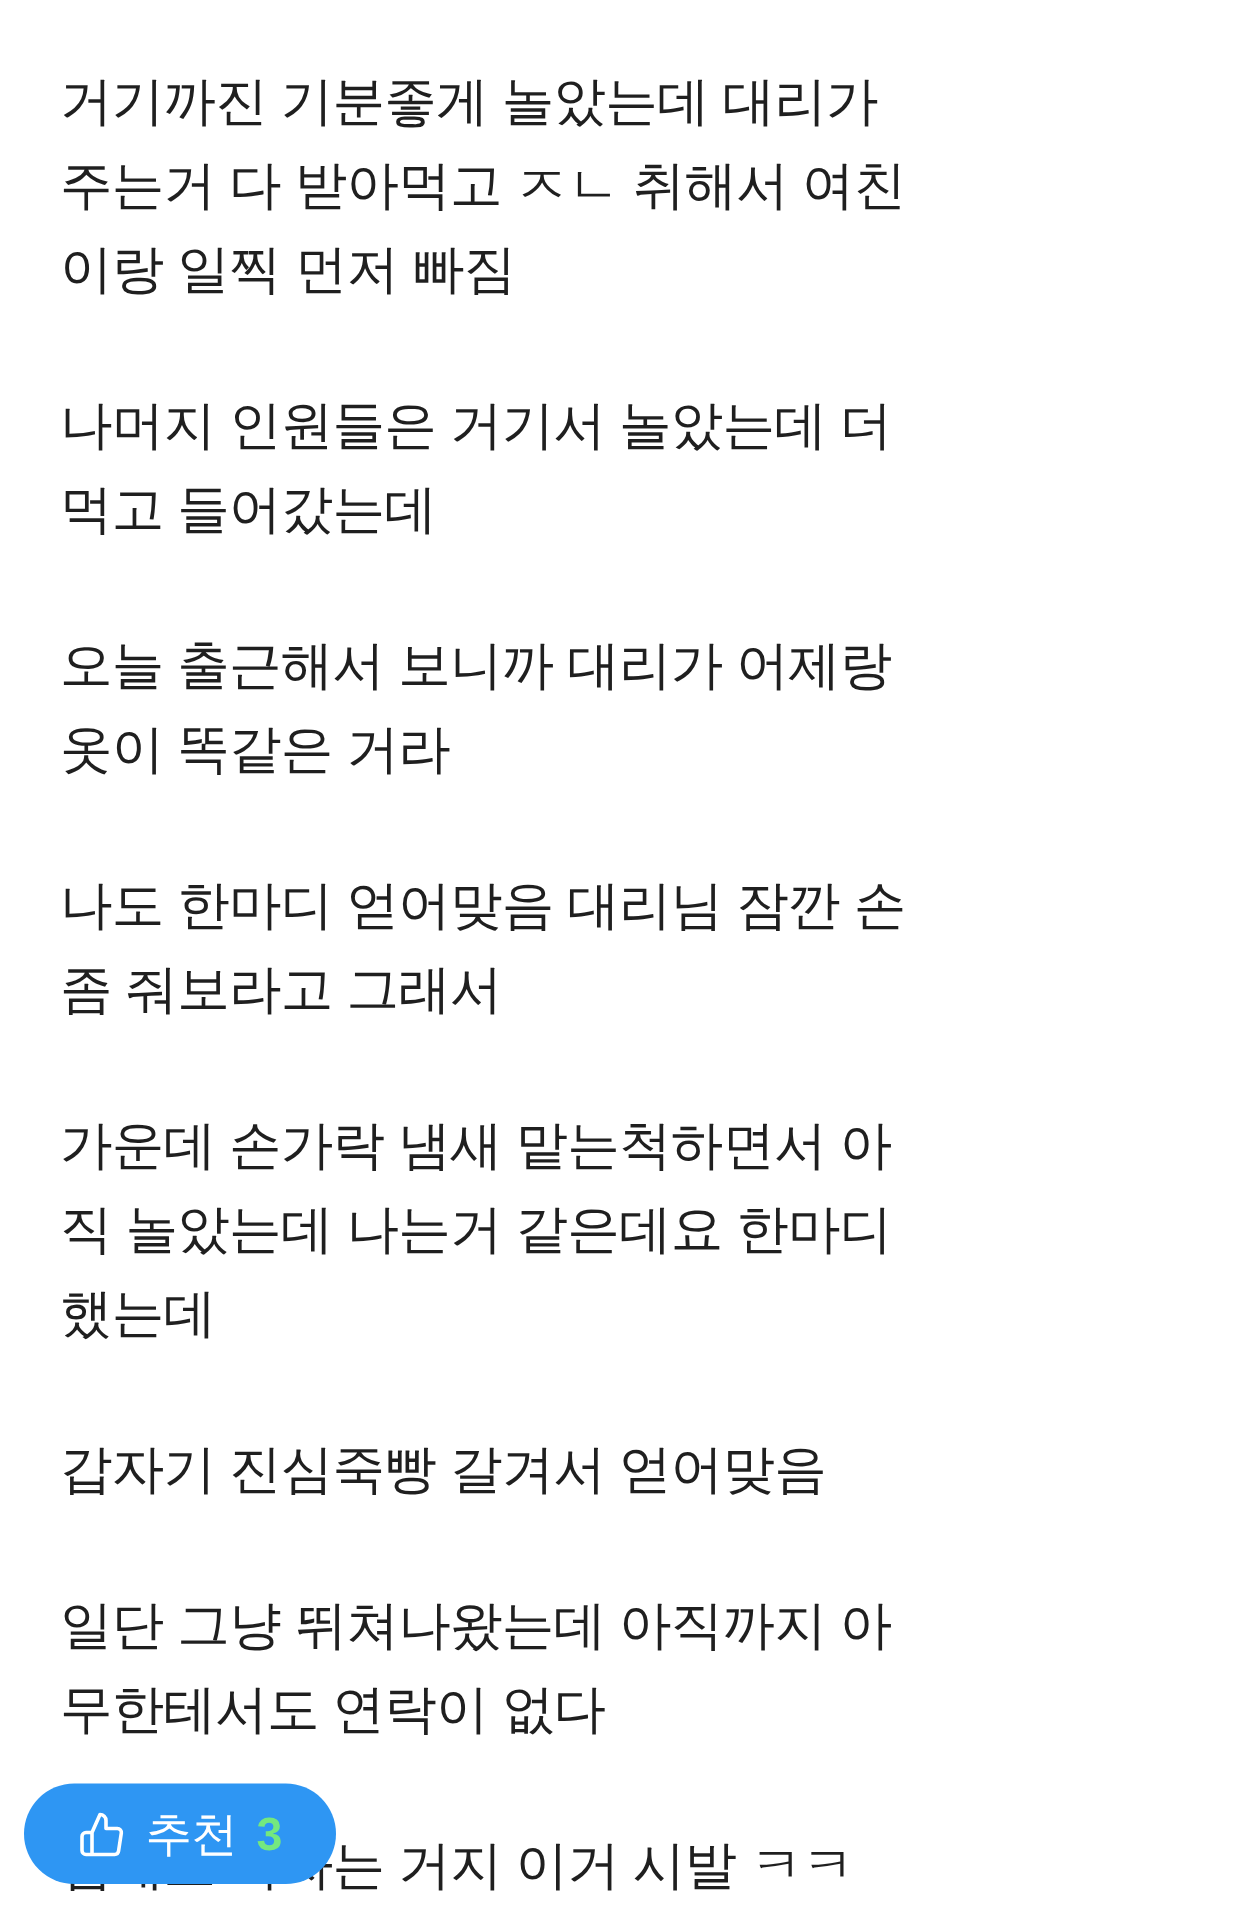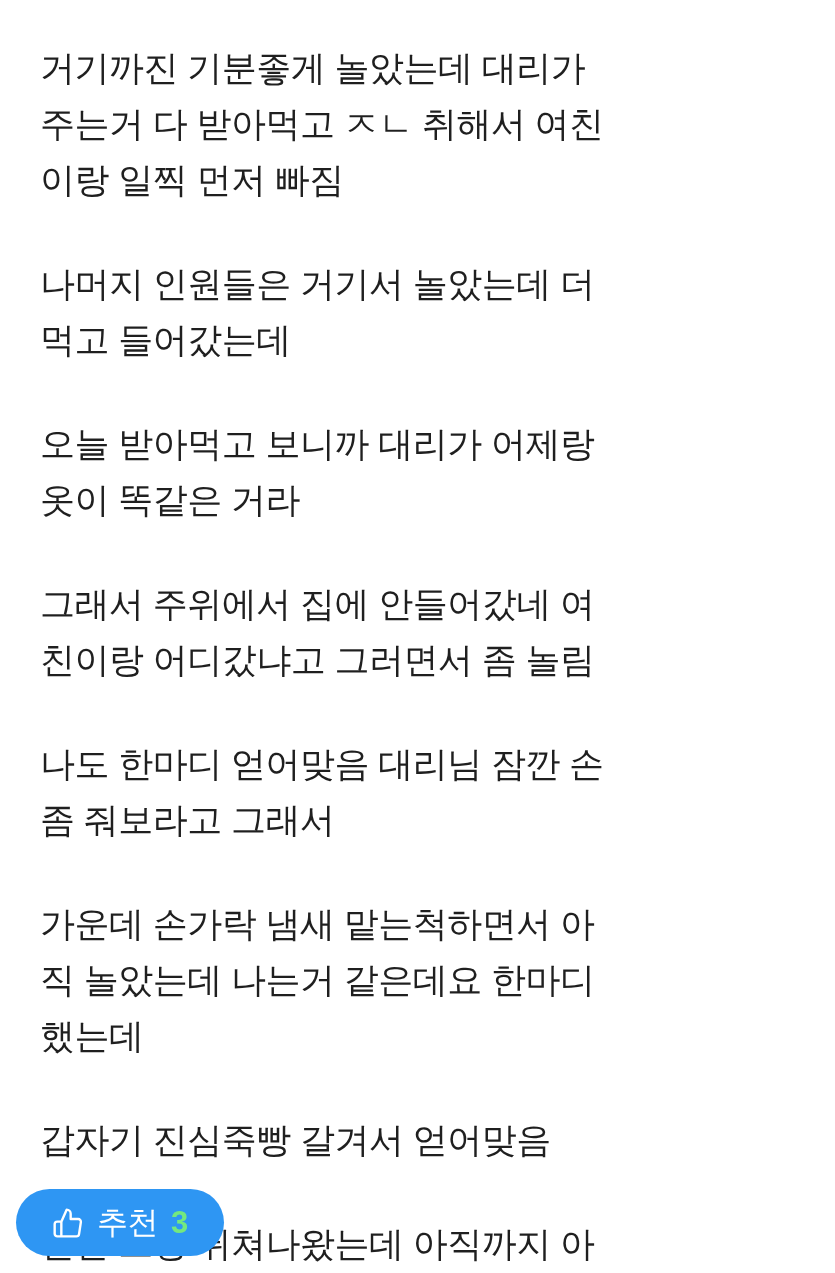--- a/index.html
+++ b/index.html
@@ -82,22 +82,21 @@
   .float-btn.comments  { top: 1193px; }
 </style>
 </head>
 <body>
 
 <div class="page">
 
   <div class="post-body">
     <p class="para">거기까진 기분좋게 놀았는데 대리가 주는거 다 받아먹고 ㅈㄴ 취해서 여친이랑 일찍 먼저 빠짐</p>
     <p class="para">나머지 인원들은 거기서 놀았는데 더 먹고 들어갔는데</p>
-    <p class="para">오늘 받아먹고 보니까 대리가 어제랑 옷이 똑같은 거라</p>
-    <p class="para">그래서 주위에서 집에 안들어갔네 여친이랑 어디갔냐고 그러면서 좀 놀림</p>
+    <p class="para">오늘 출근해서 보니까 대리가 어제랑 옷이 똑같은 거라</p>
     <p class="para">나도 한마디 얻어맞음 대리님 잠깐 손좀 줘보라고 그래서</p>
     <p class="para">가운데 손가락 냄새 맡는척하면서 아직 놀았는데 나는거 같은데요 한마디 했는데</p>
     <p class="para">갑자기 진심죽빵 갈겨서 얻어맞음</p>
     <p class="para">일단 그냥 뛰쳐나왔는데 아직까지 아무한테서도 연락이 없다</p>
     <p class="para">법대로 하자는 거지 이거 시발 ㅋㅋ</p>
   </div>
 
   <div class="vote-row">
     <button class="vote-btn">
       <span class="icon-wrap">

